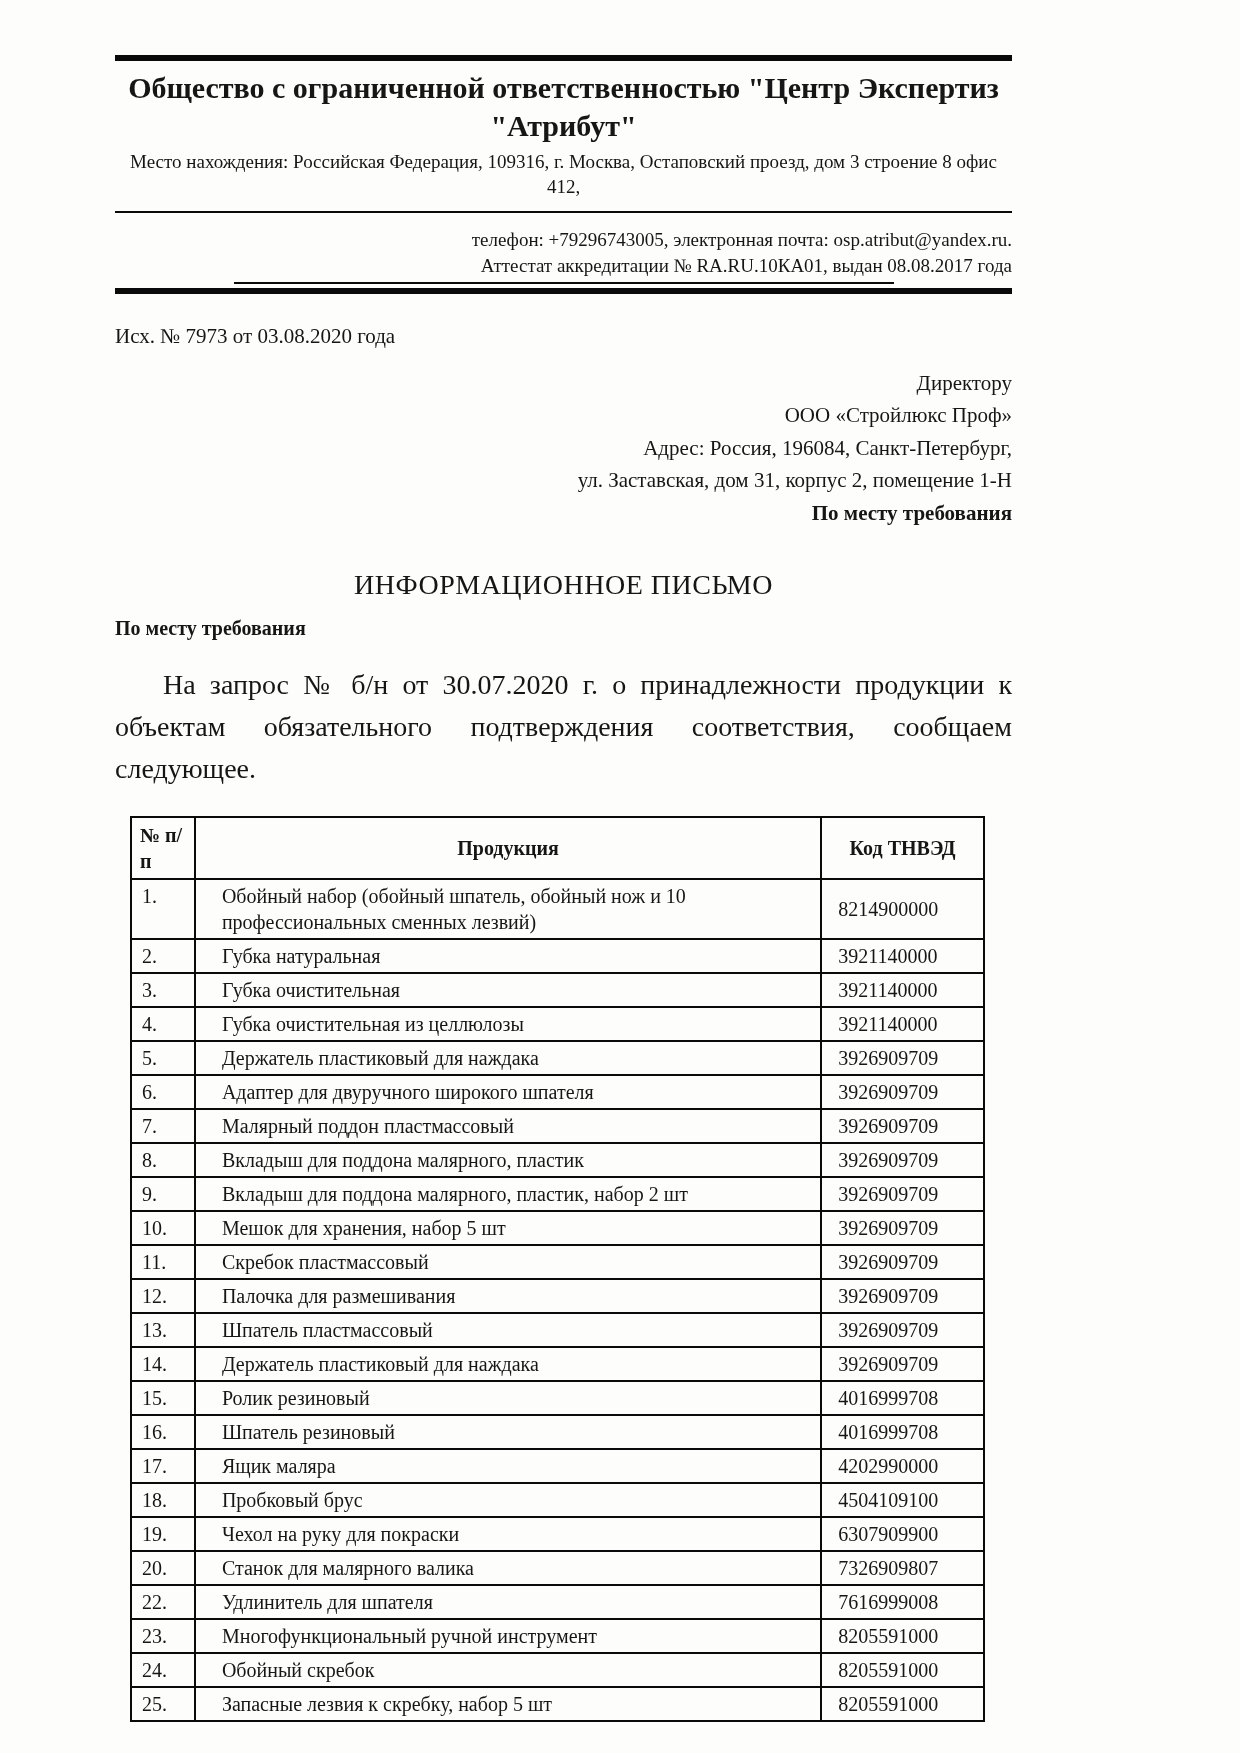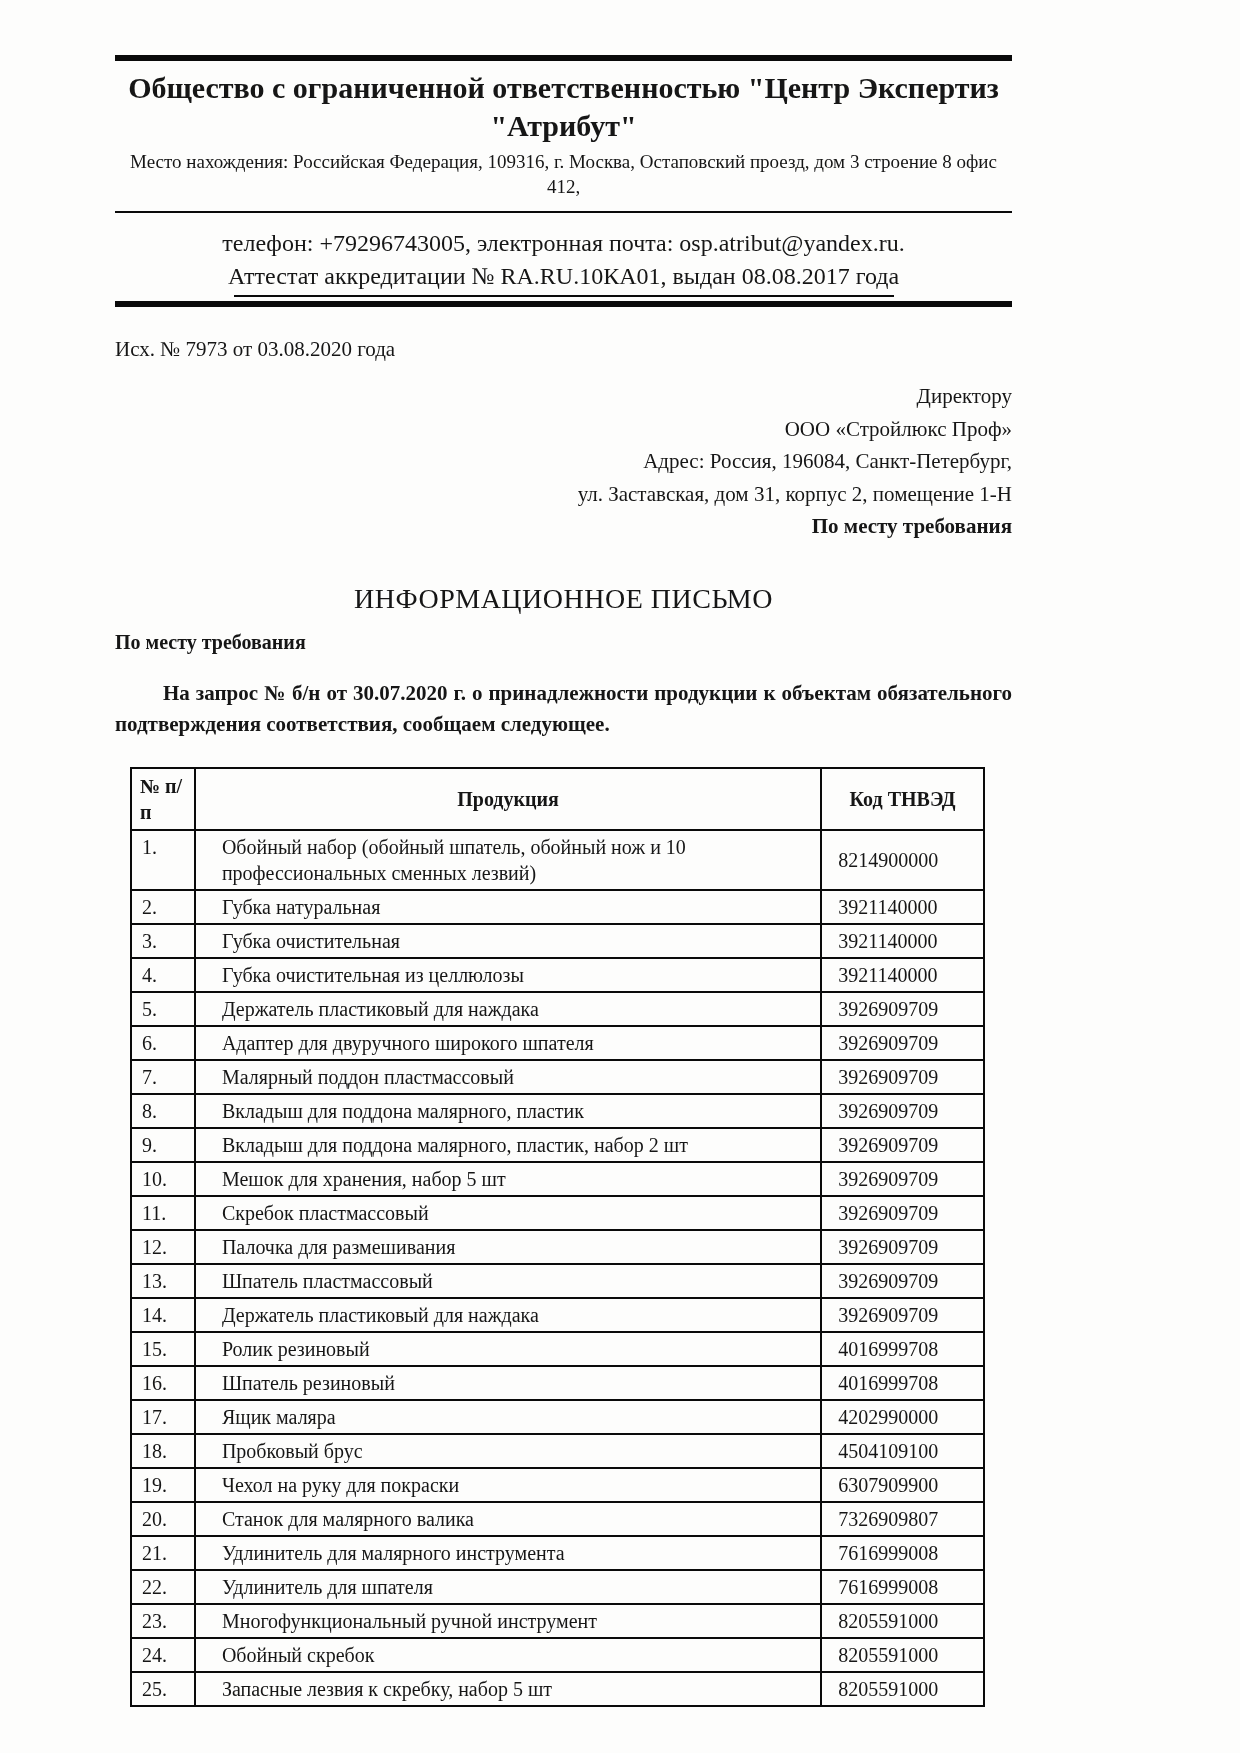--- a/index.html
+++ b/index.html
@@ -28,22 +28,22 @@
     line-height: 1.25;
   }
   .org-location {
     margin-top: 6px;
     text-align: center;
     font-size: 19px;
     line-height: 1.3;
   }
   .divider-location { margin: 12px 0 14px 0; }
   .contacts-line, .accreditation-line {
-    text-align: center;
-    font-size: 24px;
+    text-align: right;
+    font-size: 19px;
     line-height: 1.35;
   }
   .underline-accreditation {
     width: 660px;
     margin: 3px auto 0 auto;
   }
   .bottom-thick { margin-top: 4px; }
 
   .outgoing-ref {
     margin-top: 30px;
@@ -65,25 +65,24 @@
     font-size: 28px;
     letter-spacing: 0.5px;
   }
   .letter-subtitle {
     margin-top: 16px;
     font-weight: bold;
     font-size: 20px;
   }
   .letter-body {
     margin-top: 24px;
-    font-size: 21px;
+    font-size: 28px;
     line-height: 1.5;
     text-align: justify;
     text-indent: 48px;
-    font-weight: bold;
   }
 
   table.product-table {
     margin: 26px 0 0 15px;
     border-collapse: collapse;
     width: 855px;
     font-size: 20px;
   }
   .product-table th, .product-table td {
     border: 2px solid #0a0a0a;
@@ -254,25 +253,20 @@
     <td class="cell-product col-product">Чехол на руку для покраски</td>
     <td class="cell-code col-code">6307909900</td>
   </tr>
 
   <tr>
     <td class="cell-num col-num">20.</td>
     <td class="cell-product col-product">Станок для малярного валика</td>
     <td class="cell-code col-code">7326909807</td>
   </tr>
 
-  <tr>
-    <td class="cell-num col-num">21.</td>
-    <td class="cell-product col-product">Удлинитель для малярного инструмента</td>
-    <td class="cell-code col-code">7616999008</td>
-  </tr>
 
   <tr>
     <td class="cell-num col-num">22.</td>
     <td class="cell-product col-product">Удлинитель для шпателя</td>
     <td class="cell-code col-code">7616999008</td>
   </tr>
 
   <tr>
     <td class="cell-num col-num">23.</td>
     <td class="cell-product col-product">Многофункциональный ручной инструмент</td>

